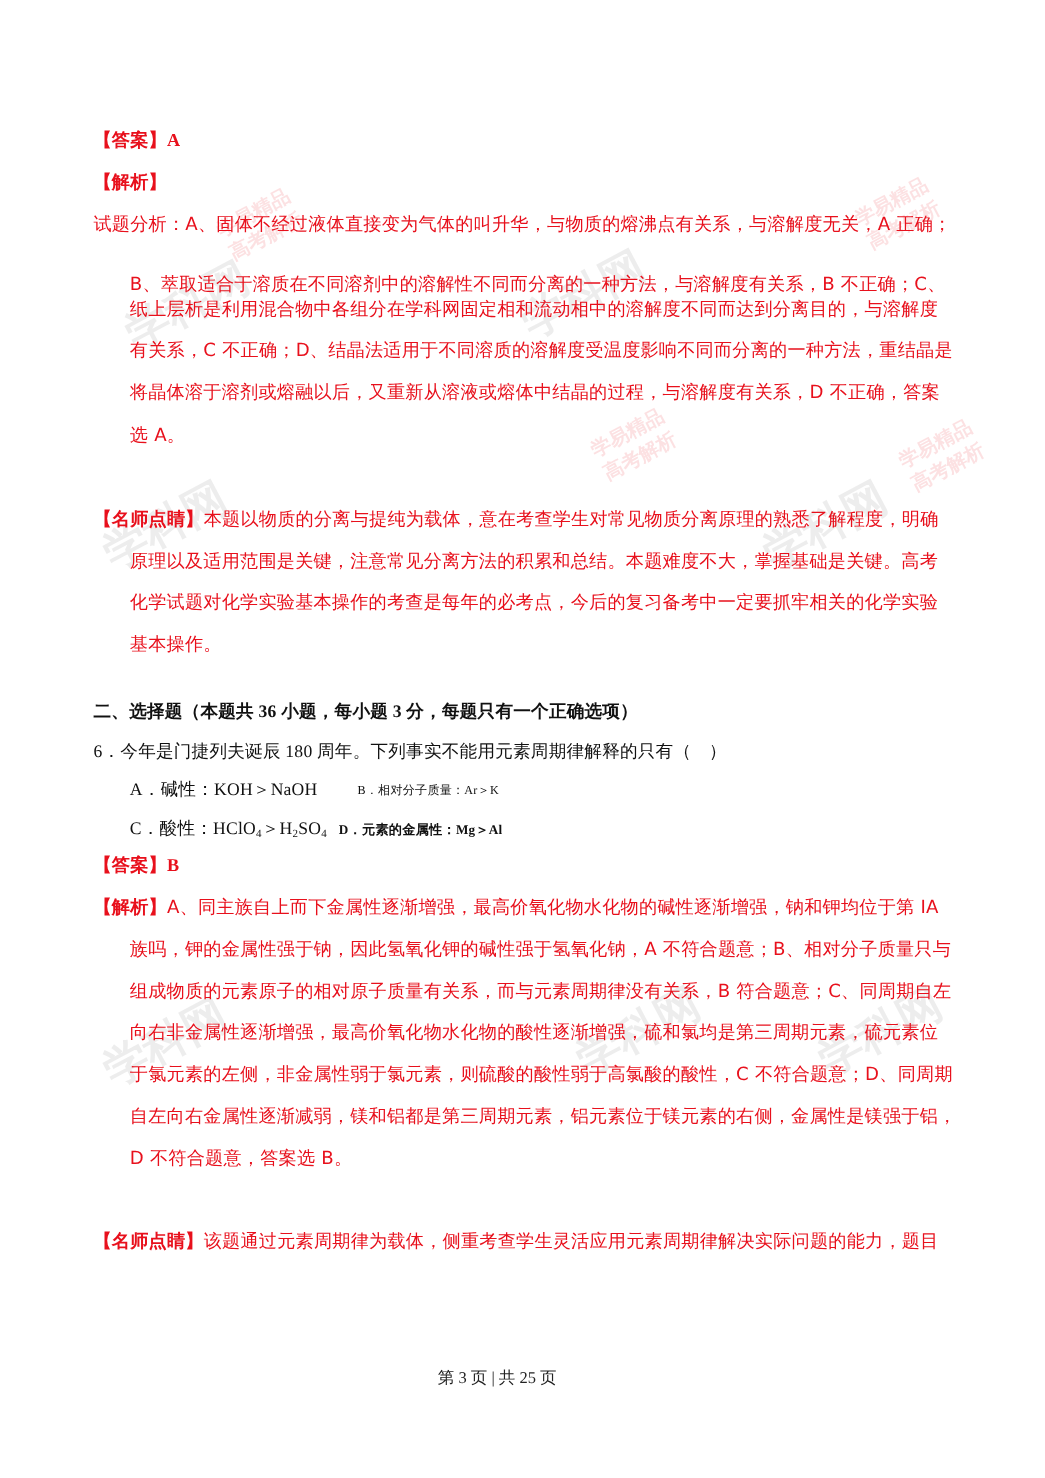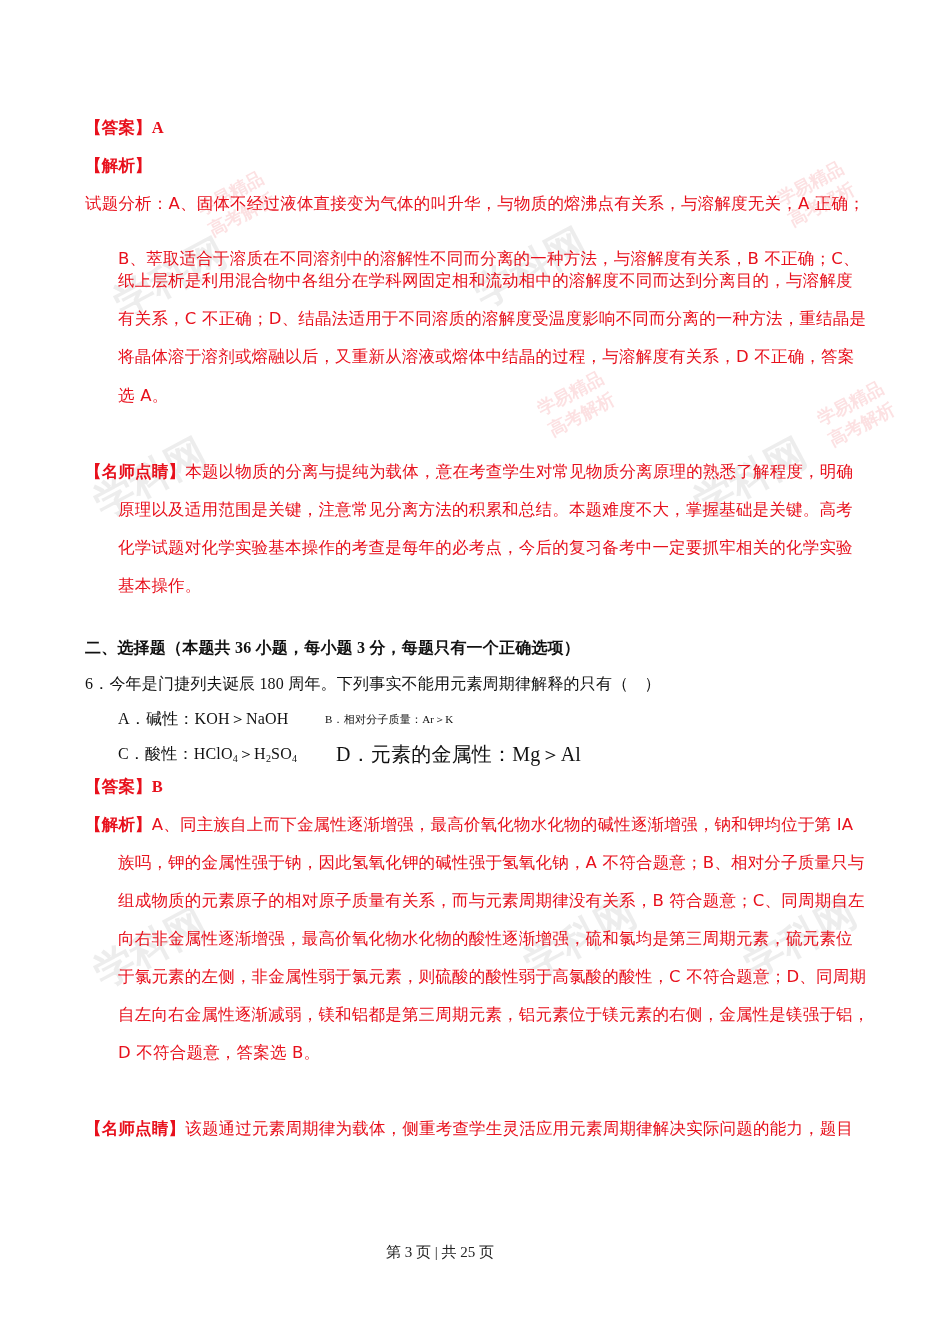--- a/index.html
+++ b/index.html
@@ -7,21 +7,21 @@
   .page { position: absolute; left: 0; top: 0; width: 950px; height: 1344px; }
   .red { color: #e8101c; }
   .blk { color: #111111; }
   .line { position: absolute; white-space: nowrap; font-size: 16.5px; line-height: 24px; letter-spacing: 0.2px; }
   .serif { font-family: "Liberation Serif", "DejaVu Serif", serif; }
   .bold { font-weight: bold; }
   .bracket { font-weight: bold; }
   .wm { position: absolute; pointer-events: none; opacity: 0.10; transform: rotate(-28deg); font-weight: bold; white-space: nowrap; }
   .wm-grey { color: #555; font-size: 40px; font-family: "DejaVu Sans", sans-serif; }
   .wm-red { color: #e8101c; font-size: 18px; opacity: 0.12; }
-  .footer { position: absolute; top: 1243px; left: 0; width: 880px; text-align: center; font-size: 15px; color: #222; font-family: "Liberation Serif", "DejaVu Serif", serif; }
+  .footer { position: absolute; top: 1243px; left: 12px; width: 880px; text-align: center; font-size: 15px; color: #222; font-family: "Liberation Serif", "DejaVu Serif", serif; }
   sub { font-size: 10px; vertical-align: -3px; line-height: 0; }
 </style>
 </head>
 <body>
 
 <div class="page">
 
   <div class="wm wm-grey" style="left:110px; top:250px;"><span>学科网</span></div>
   <div class="wm wm-red" style="left:200px; top:180px;"><span>学易精品</span><br><span>高考解析</span></div>
   <div class="wm wm-grey" style="left:470px; top:240px;"><span>学科网</span></div>
@@ -61,21 +61,21 @@
 
   <div class="line blk serif" style="left:118px; top:707px; font-size:16px;">
     <span>A．碱性：</span><span>KOH＞NaOH</span>
   </div>
   <div class="line blk serif" style="left:325px; top:707px; font-size:11px;">
     <span>B．相对分子质量：</span><span>Ar＞K</span>
   </div>
   <div class="line blk serif" style="left:118px; top:742px; font-size:16px;">
     <span>C．酸性：</span><span>HClO</span><sub>4</sub><span>＞H</span><sub>2</sub><span>SO</span><sub>4</sub>
   </div>
-  <div class="line blk serif" style="left:336px; top:742px; font-size:20px;">
+  <div class="line blk serif" style="left:308px; top:742px; font-size:12px;font-weight:bold;">
     <span>D．元素的金属性：</span><span>Mg＞Al</span>
   </div>
 
   <div class="line red" style="left:85px; top:775px;">
     <span class="bracket">【答案】</span><span class="serif bold">B</span>
   </div>
 
   <div class="line red" style="left:85px; top:813px;">
     <span class="bracket">【解析】</span><span>A、同主族自上而下金属性逐渐增强，最高价氧化物水化物的碱性逐渐增强，钠和钾均位于第 IA</span>
   </div>

